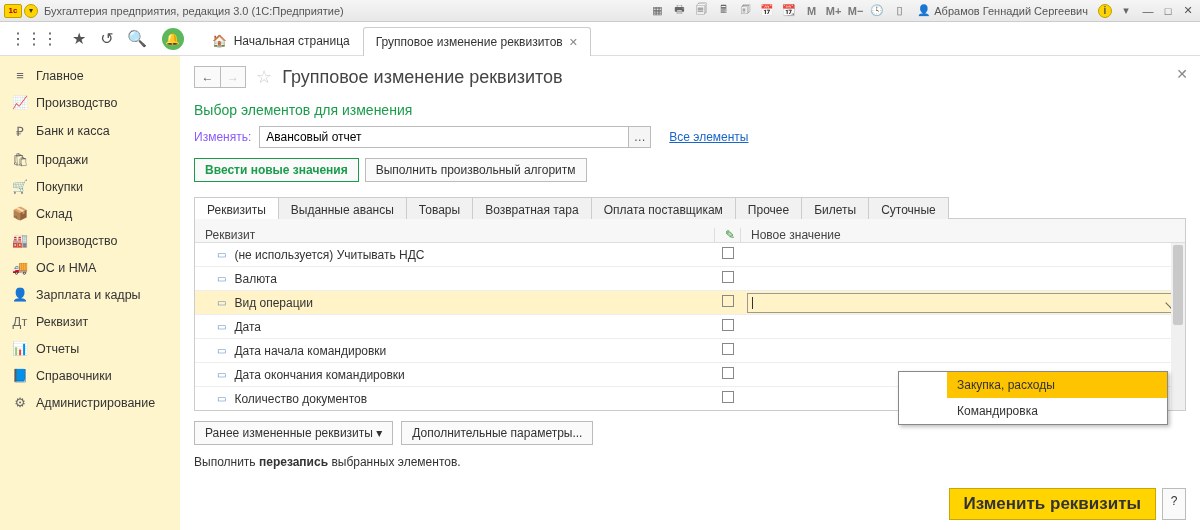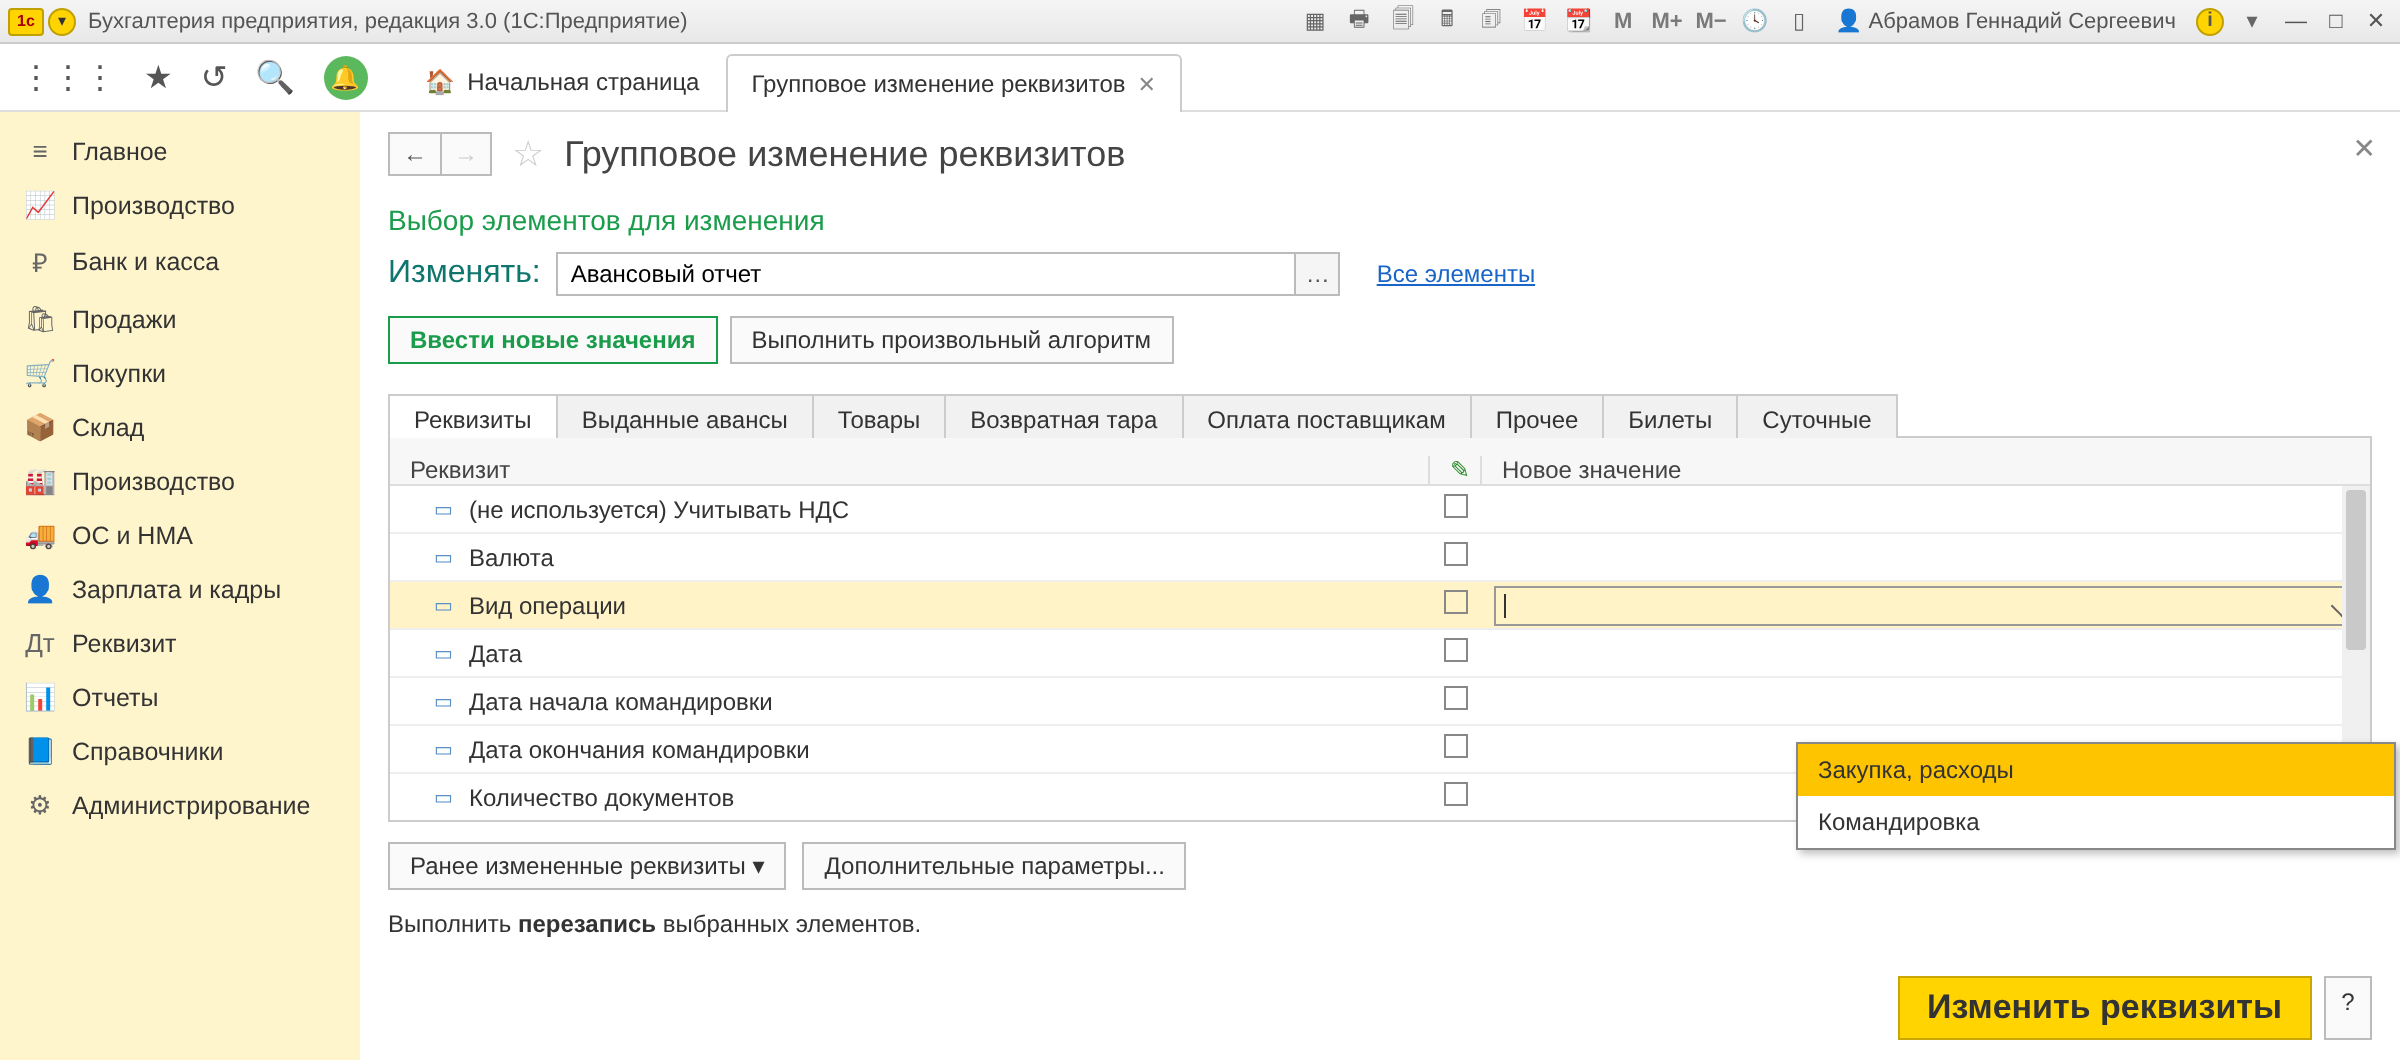--- a/index.html
+++ b/index.html
@@ -35,21 +35,21 @@
   .main { flex:1; position:relative; padding:10px 14px 0 14px; overflow:hidden; }
   .page-head { display:flex; align-items:center; gap:10px; }
   .nav-btn { width:26px; height:22px; border:1px solid #bbb; background:#fafafa; display:flex; align-items:center; justify-content:center; font-size:12px; color:#555; cursor:pointer; }
   .nav-group { display:flex; }
   .nav-group .nav-btn:first-child { border-right:none; }
   .star-o { font-size:18px; color:#ccc; cursor:pointer; }
   .page-title { font-size:18px; color:#444; }
   .close-x { position:absolute; right:12px; top:10px; font-size:14px; color:#888; cursor:pointer; }
   .sect-title { color:#1a9c4b; font-size:14px; margin-top:14px; }
   .row { display:flex; align-items:center; gap:8px; margin-top:8px; }
-  .lbl { color:#0f766e; font-size:16px; }
+  .lbl { color:#8b5cf6; font-size:12px; }
   .inp { border:1px solid #bbb; height:22px; padding:0 6px; font-size:12px; width:370px; }
   .dots { height:22px; border:1px solid #bbb; border-left:none; width:22px; background:#f5f5f5; text-align:center; line-height:20px; cursor:pointer; color:#555; }
   .link { color:#1a66c8; text-decoration:underline; cursor:pointer; margin-left:10px; }
   .btnrow { display:flex; gap:6px; margin-top:10px; }
   .btn { border:1px solid #bbb; background:#fafafa; padding:4px 10px; font-size:12px; cursor:pointer; }
   .btn.green { border-color:#1a9c4b; color:#1a9c4b;font-weight:bold; }
   
   .intabs { display:flex; margin-top:10px; border-bottom:1px solid #ccc; }
   .intab { padding:5px 12px; border:1px solid #ccc; border-bottom:none; background:#f1f1f1; margin-right:-1px; font-size:12px; cursor:pointer; position:relative; top:5px; }
   .intab.active { background:#fff; border-bottom:1px solid #fff; }
@@ -65,21 +65,21 @@
   .td1 { width:520px; padding-left:22px; display:flex; align-items:center; gap:8px; }
   .rec-ico { color:#5a8ec7; font-size:10px; }
   .td2 { width:26px; text-align:center; }
   .cb { width:12px; height:12px; border:1px solid #888; display:inline-block; }
   .td3 { flex:1; padding-left:6px; position:relative; }
   .valedit { border:1px solid #999; height:20px; width:430px; display:flex; align-items:center; padding:0 4px; }
   .valedit .caret { width:8px; height:8px; border-left:1px solid #666; border-bottom:1px solid #666; transform:rotate(-45deg); position:absolute; right:10px; }
   .scroll { position:absolute; right:0; top:24px; bottom:0; width:14px; background:#f0f0f0; }
   .scroll-thumb { position:absolute; left:2px; right:2px; top:2px; height:80px; background:#c9c9c9; border-radius:2px; }
   
-  .dropdown { position:absolute; left:718px; top:315px; width:300px; border:1px solid #888; background:#fff; box-shadow:2px 2px 4px rgba(0,0,0,.25); z-index:10; }
+  .dropdown { position:absolute; left:718px; top:315px; width:270px; border:1px solid #888; background:#fff; box-shadow:2px 2px 4px rgba(0,0,0,.25); z-index:10;padding-left:48px; }
   .dd-item { padding:6px 10px; font-size:12px; cursor:pointer; }
   .dd-item.sel { background:#ffc400; }
   
   .botrow { display:flex; gap:8px; margin-top:10px; }
   .note { margin-top:10px; font-size:12px; color:#333; }
   .note b { font-weight:bold; }
   .footer { position:absolute; right:14px; bottom:10px; display:flex; gap:6px; }
   .btn-yellow { background:#ffd400; border:1px solid #caa700; padding:5px 14px; font-size:17px; font-weight:bold; cursor:pointer; }
   .btn-q { border:1px solid #bbb; background:#fafafa; width:24px; text-align:center; padding:5px 0; cursor:pointer; }
 </style>

